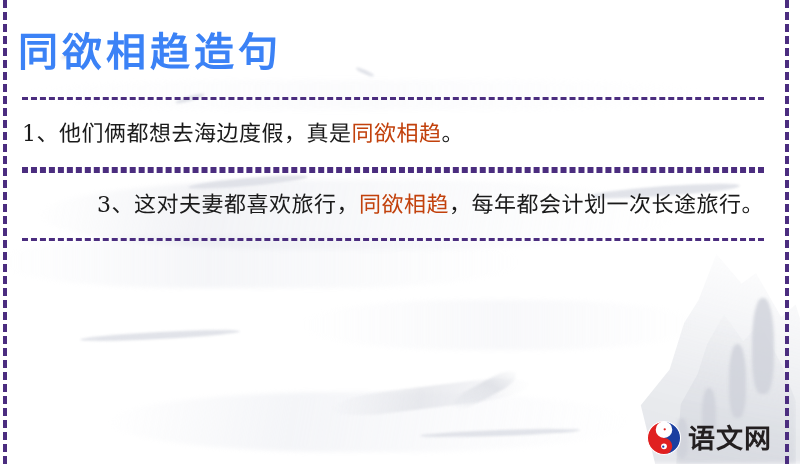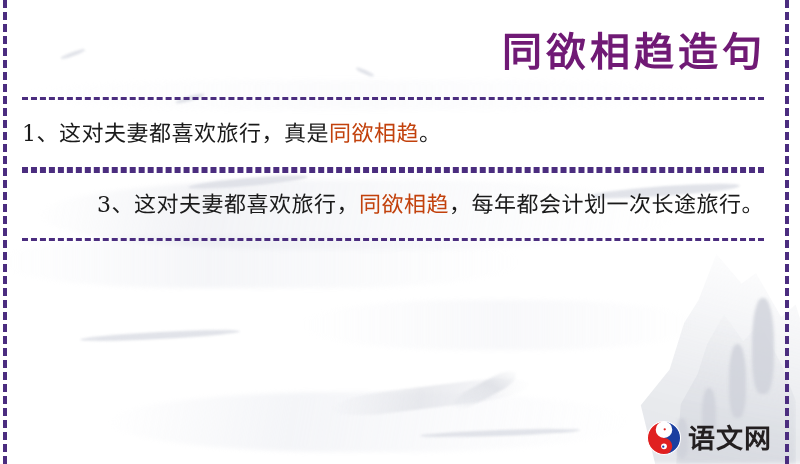--- a/index.html
+++ b/index.html
@@ -135,26 +135,26 @@
   
   .content {
     position: relative;
     z-index: 3;
     padding: 0 34px 0 18px;
     box-sizing: border-box;
     height: 100%;
   }
 
   .title {
-    text-align: right;
+    text-align: left;
     font-family: "DejaVu Serif", "Liberation Serif", serif;
     font-weight: 700;
     font-size: 40px;
     letter-spacing: 4px;
-    color: #701a75;
+    color: #3b82f6;
     padding-top: 26px;
     padding-bottom: 2px;
     line-height: 1.28;
     white-space: nowrap;
   }
 
   .rule {
     height: 0;
     border-top: 3px dashed #4b2d7f;
     margin: 0 2px 0 4px;
@@ -233,21 +233,21 @@
   <div class="edge edge-left"></div>
   <div class="edge edge-right"></div>
 
   <div class="content">
 
     <div class="title">同欲相趋造句</div>
 
     <div class="rule rule-1"></div>
 
     <div class="sentence s1">
-      <span>1、</span><span>这对夫妻都喜欢旅行，真是</span><span class="idiom">同欲相趋</span><span>。</span>
+      <span>1、</span><span>他们俩都想去海边度假，真是</span><span class="idiom">同欲相趋</span><span>。</span>
     </div>
 
     <div class="rule"></div>
 
 
     <div class="rule"></div>
 
     <div class="sentence s3">
       <span>3、</span><span>这对夫妻都喜欢旅行，</span><span class="idiom">同欲相趋</span><span>，每年都会计划一次长途旅行。</span>
     </div>

